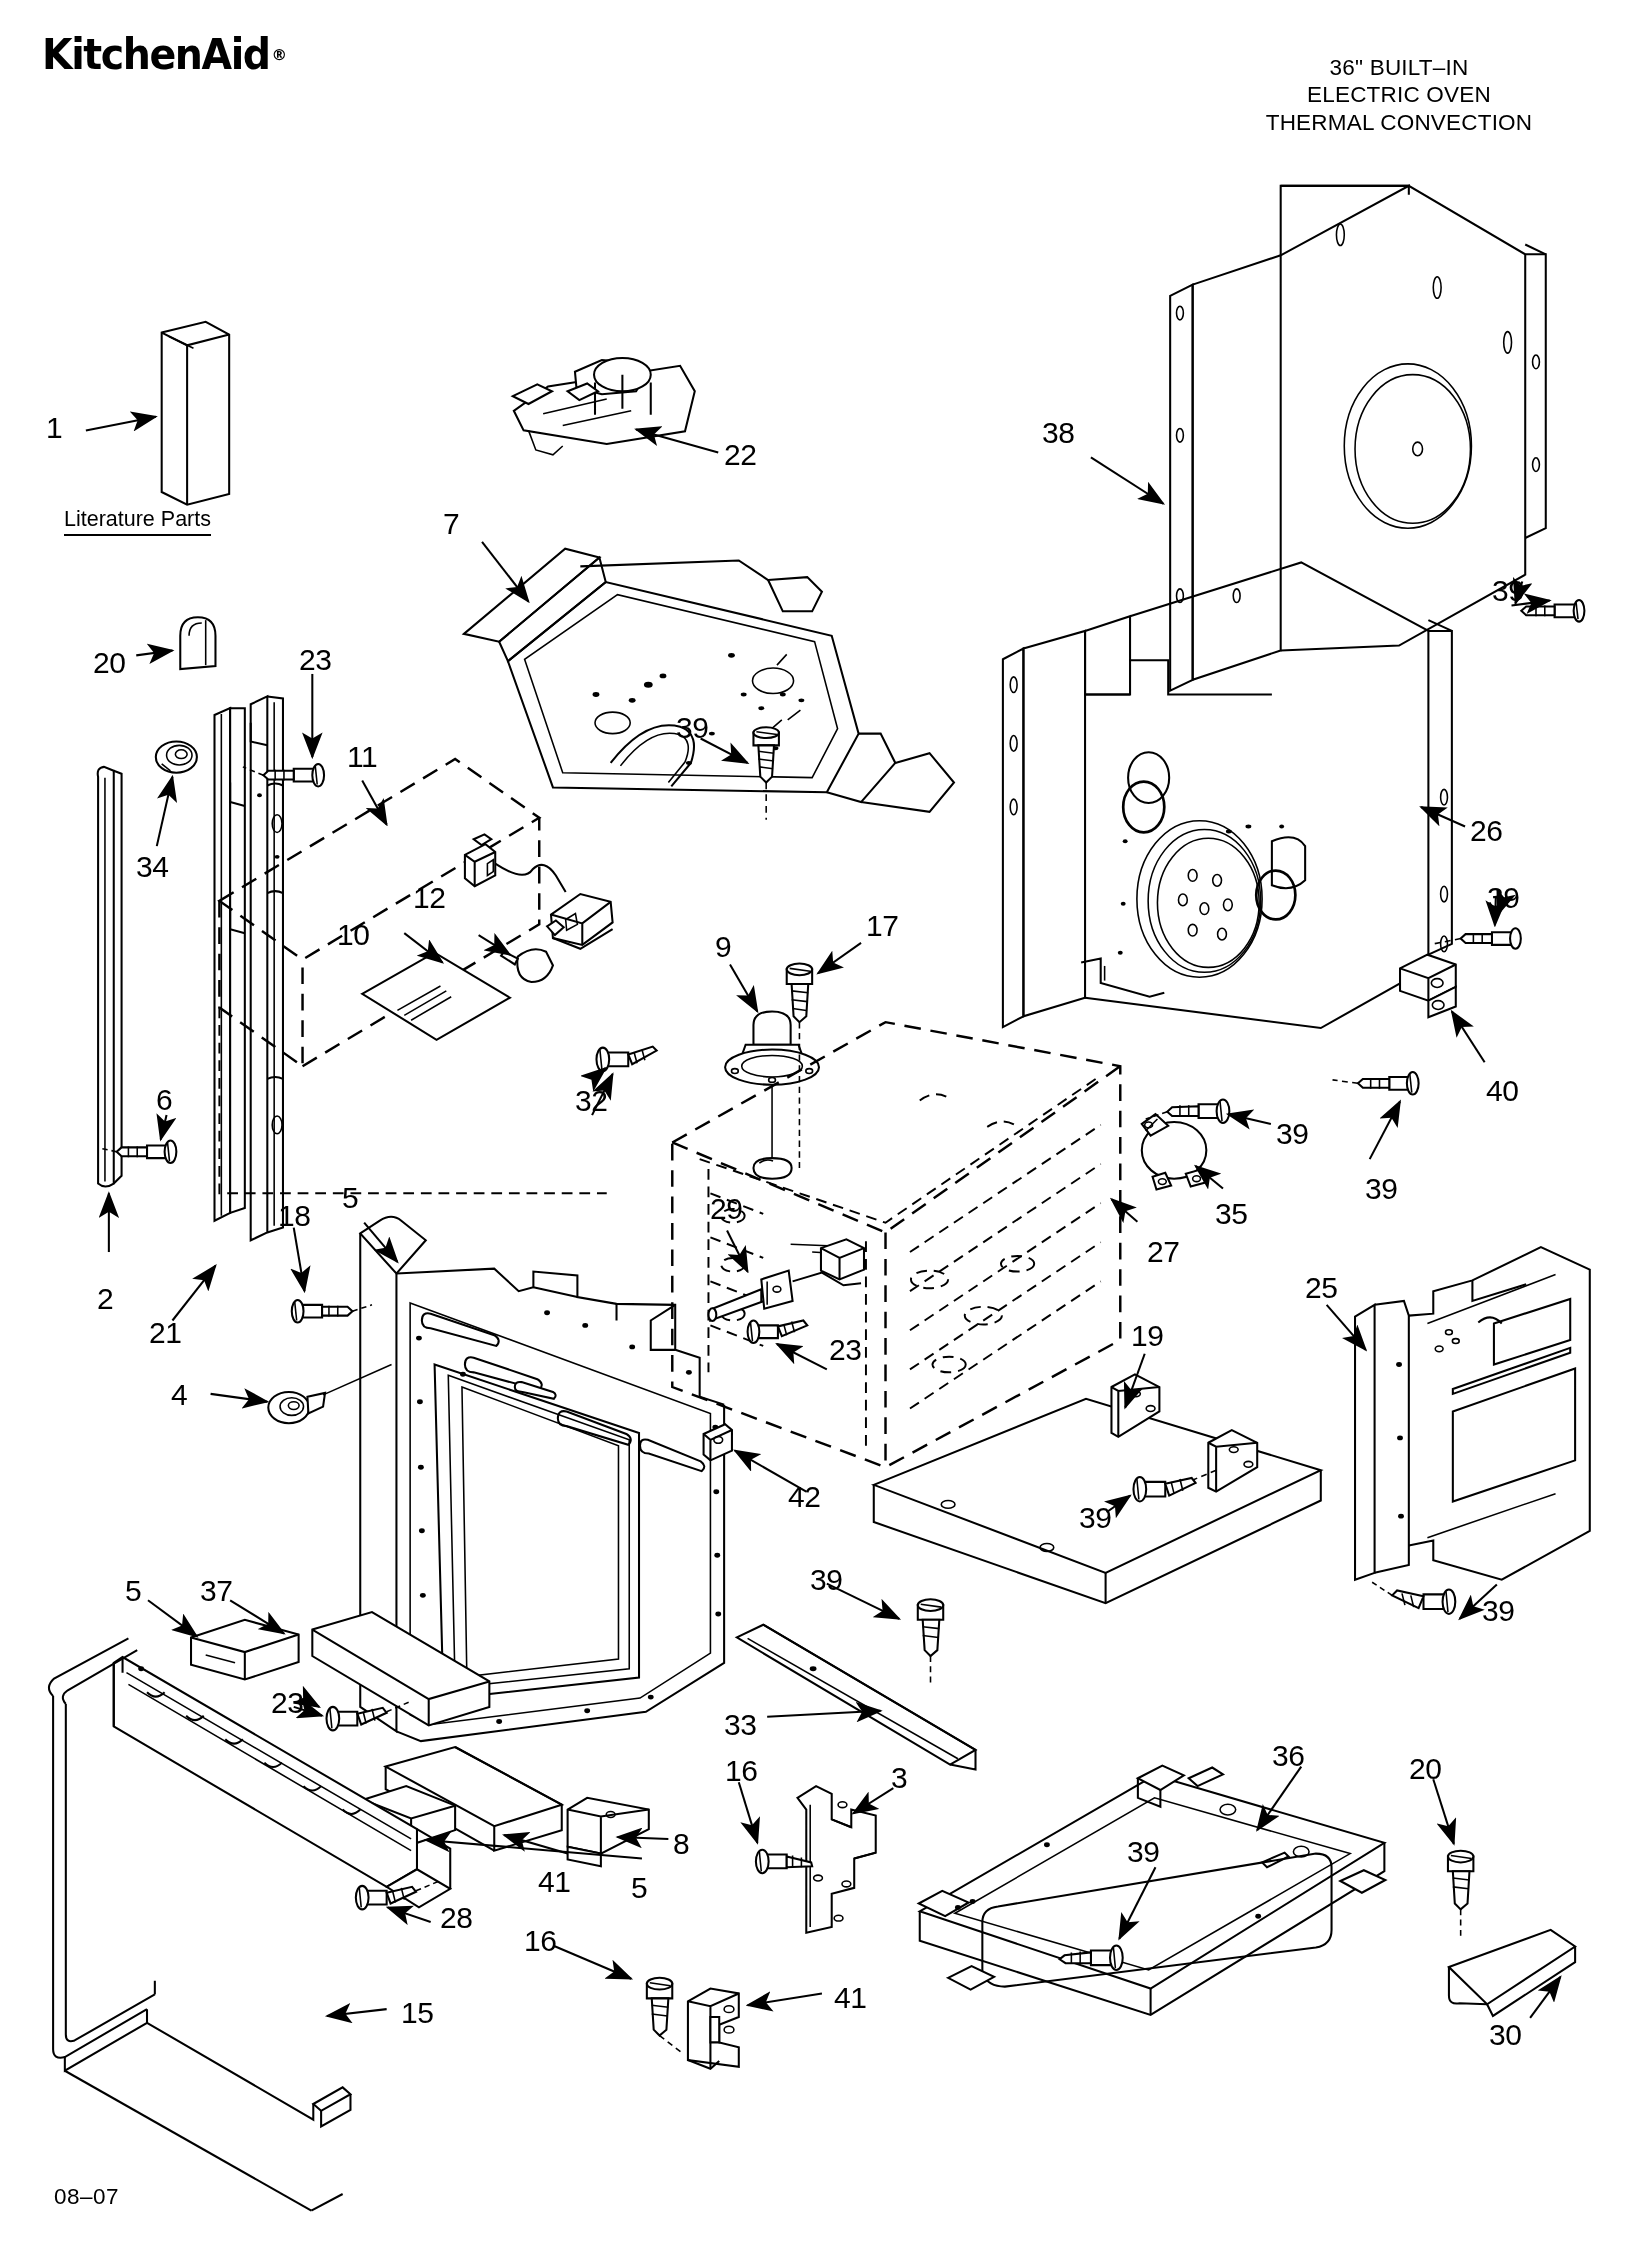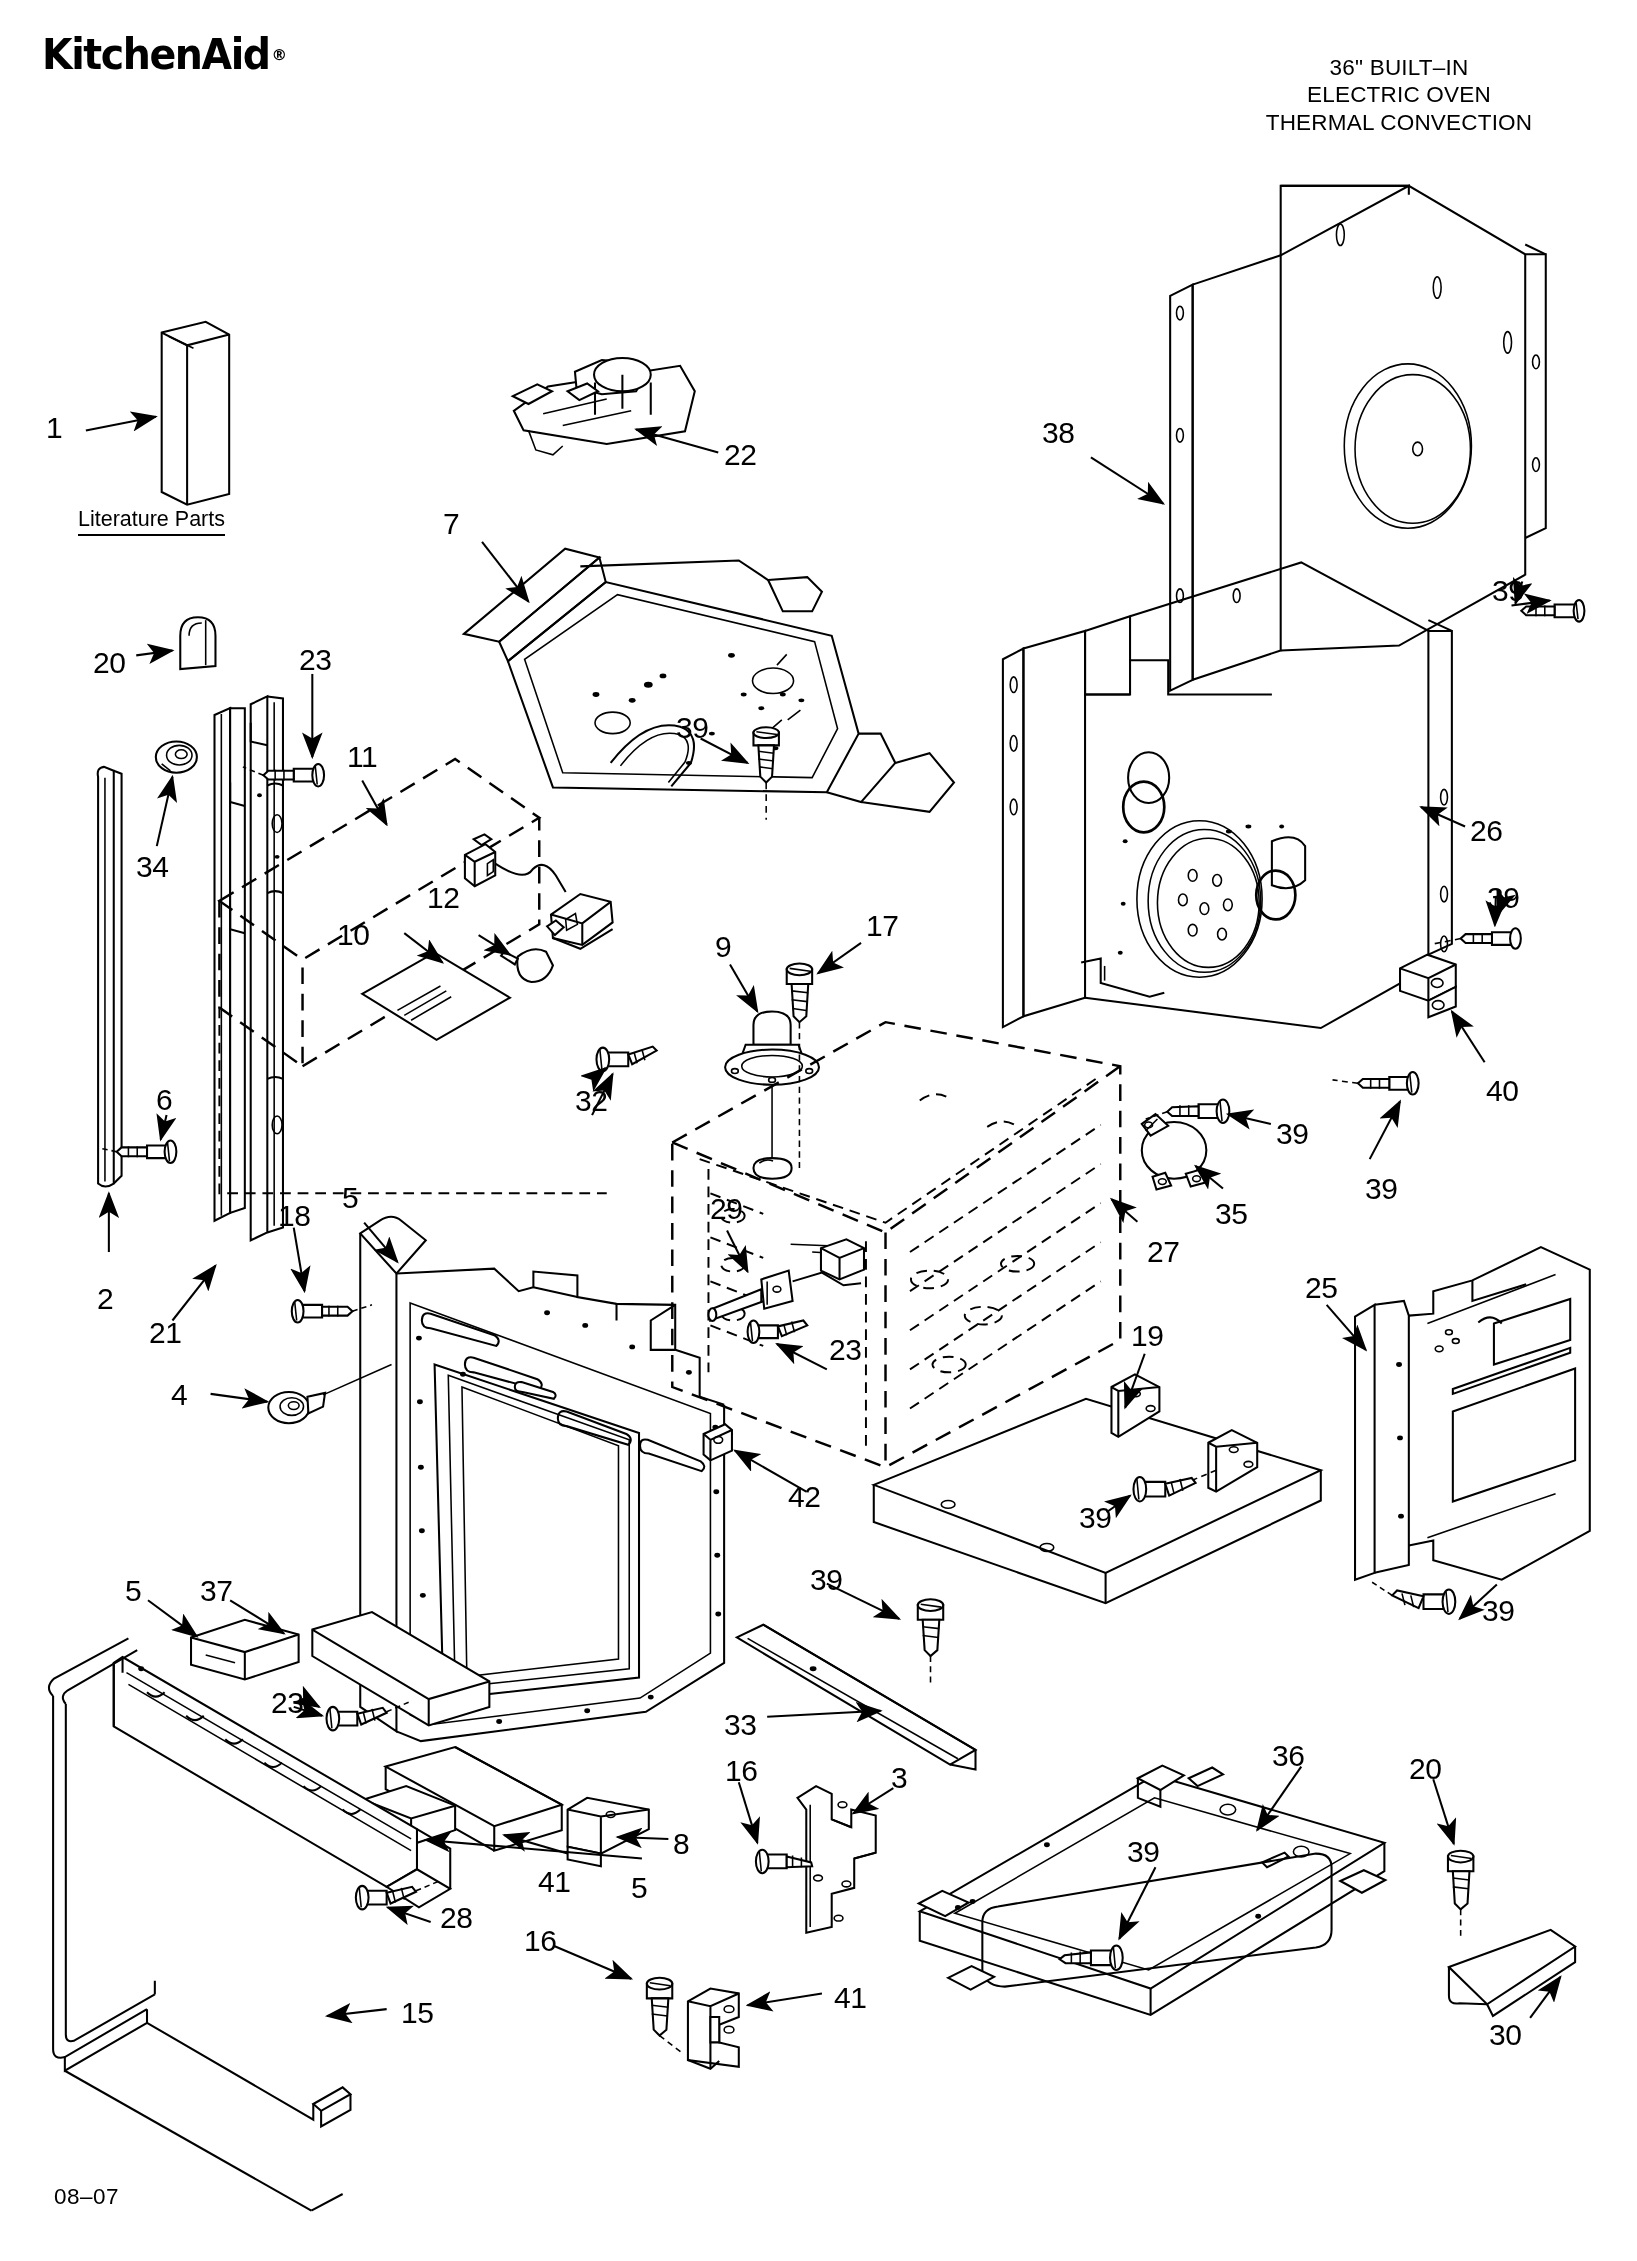--- a/index.html
+++ b/index.html
@@ -737,28 +737,28 @@
       <path class="ln med" d="M3220 3980 L3220 4012 L3052 4122 L3040 4098"></path>
     </g>
     <path class="ln med" marker-end="url(#ar)" d="M3128 4126 L3190 4042"></path>
 
     <path class="ln med" marker-end="url(#ar)" d="M2730 2380 L2700 2300" transform="translate(0,0)" opacity="0"></path>
 
     </g>
   </svg>
   </div>
 
-  <div class="cap" style="left:78px;top:509px"><u>Literature Parts</u></div>
+  <div class="cap" style="left:64px;top:509px"><u>Literature Parts</u></div>
 
   <div class="callout" style="left:46px;top:413px">1</div>
   <div class="callout" style="left:93px;top:648px">20</div>
   <div class="callout" style="left:299px;top:645px">23</div>
   <div class="callout" style="left:347px;top:742px">11</div>
   <div class="callout" style="left:136px;top:852px">34</div>
-  <div class="callout" style="left:427px;top:883px">12</div>
+  <div class="callout" style="left:413px;top:883px">12</div>
   <div class="callout" style="left:337px;top:920px">10</div>
   <div class="callout" style="left:575px;top:1086px">32</div>
   <div class="callout" style="left:97px;top:1284px">2</div>
   <div class="callout" style="left:156px;top:1085px">6</div>
   <div class="callout" style="left:149px;top:1318px">21</div>
   <div class="callout" style="left:278px;top:1201px">18</div>
   <div class="callout" style="left:342px;top:1183px">5</div>
   <div class="callout" style="left:171px;top:1380px">4</div>
   <div class="callout" style="left:443px;top:509px">7</div>
   <div class="callout" style="left:676px;top:713px">39</div>

